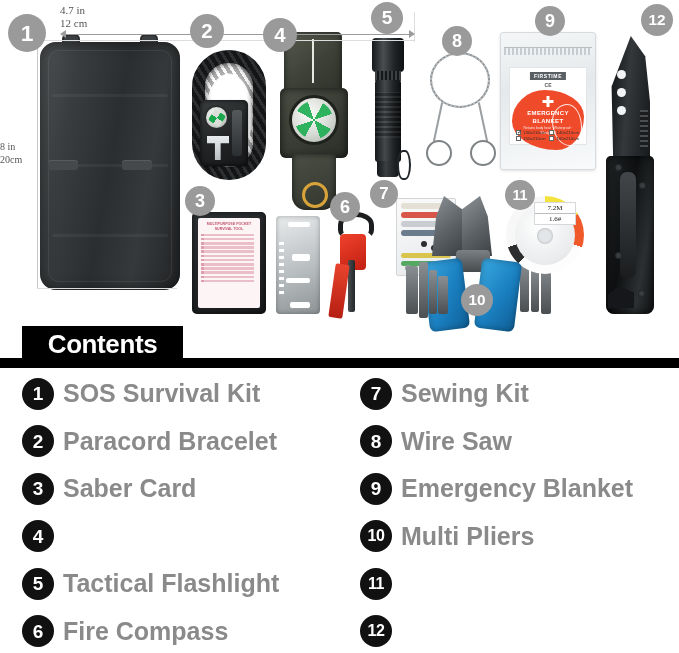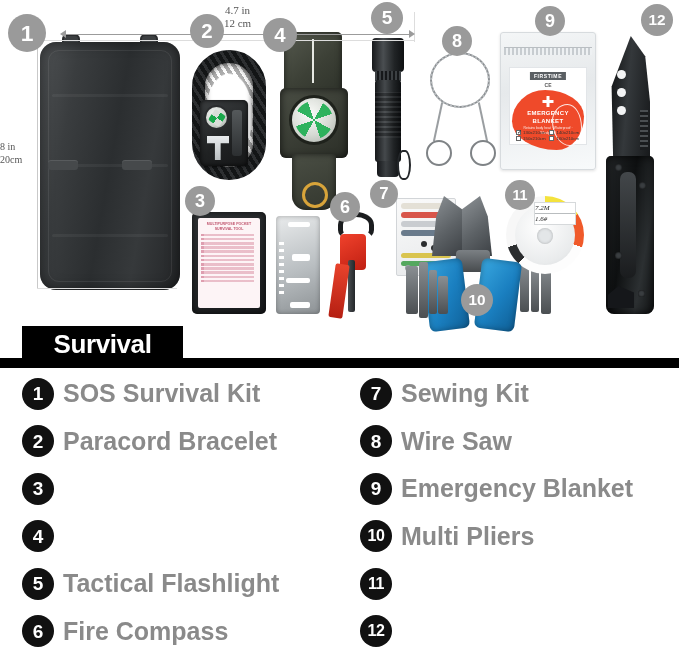--- a/index.html
+++ b/index.html
@@ -20,21 +20,21 @@
     color: #ffffff;
     font-weight: bold;
     display: flex; align-items: center; justify-content: center;
     line-height: 1;
     box-shadow: 0 0 0 0 rgba(0,0,0,0);
     z-index: 40;
   }
 
   
   .dim-top { position: absolute; left: 60px; top: 4px; width: 355px; z-index: 30; }
-  .dim-top .txt { text-align: center; font-size: 11px; color: #555; font-family: "Liberation Serif", serif; line-height: 1.15; }
+  .dim-top .txt { font-size: 11px; color: #555; font-family: "Liberation Serif", serif; line-height: 1.15; }
   .dim-top .line { position: relative; height: 9px; margin-top: 1px; }
   .dim-top .line::before {
     content: ""; position: absolute; left: 4px; right: 4px; top: 4px; height: 1px; background: #9b9b9b;
   }
   .arrowL, .arrowR { position: absolute; top: 0px; width: 0; height: 0;
      border-top: 4px solid transparent; border-bottom: 4px solid transparent; }
   .arrowL { left: 0; border-right: 6px solid #9b9b9b; }
   .arrowR { right: 0; border-left: 6px solid #9b9b9b; }
 
   .dim-left { position: absolute; left: 0px; top: 140px; width: 34px; z-index: 30;
@@ -230,21 +230,21 @@
 
   
   .spool { position:absolute; left:506px; top:196px; width:78px; height:80px; z-index:11; }
   .spool-outer { position:absolute; left:0; top:0; width:78px; height:78px; border-radius:50%;
      background: conic-gradient(#f4e23d 0 16%, #f05a2a 16% 30%, #fdfdfd 30% 62%, #2b2d2f 62% 70%, #f7f7f7 70% 100%); }
   .spool-disc { position:absolute; left:9px; top:9px; width:60px; height:60px; border-radius:50%;
      background: radial-gradient(circle at 42% 36%, #ffffff, #e9ebec 70%, #d4d7d9); }
   .spool-hub { position:absolute; left:50%; top:50%; transform:translate(-50%,-50%); width:16px; height:16px;
      border-radius:50%; background:#e3e6e8; box-shadow: inset 0 0 3px rgba(0,0,0,.25); }
   .spool-tag { position:absolute; left:28px; top:6px; width:42px; background:#fff; border:1px solid #d6d9db;
-     font-family:"Liberation Serif", serif;font-style:italic; }
+     text-align:center; font-family:"Liberation Serif", serif; }
   .spool-tag div { font-size:7px; color:#222; line-height:1.45; }
   .spool-tag div:first-child { border-bottom:1px solid #b9bdbf; }
 
   
   .contents-banner { position:absolute; left:22px; top:326px; width:161px; height:36px; background:#000; z-index:20;
      display:flex; align-items:center; justify-content:center; }
   .contents-banner span { color:#fff; font-size:26px; font-weight:bold; letter-spacing:-.4px; }
   .black-bar { position:absolute; left:0; top:358px; width:679px; height:10px; background:#000; z-index:19; }
 
   
@@ -470,36 +470,37 @@
       <div class="badge-gray" style="left: 370px; top: 180px; width: 28px; height: 28px; font-size: 16.8px;">7</div>
       <div class="badge-gray" style="left: 442px; top: 26px; width: 30px; height: 30px; font-size: 18px;">8</div>
       <div class="badge-gray" style="left: 535px; top: 6px; width: 30px; height: 30px; font-size: 18px;">9</div>
       <div class="badge-gray" style="left: 461px; top: 284px; width: 32px; height: 32px; font-size: 15.36px;">10</div>
       <div class="badge-gray" style="left: 505px; top: 180px; width: 30px; height: 30px; font-size: 14.4px;">11</div>
       <div class="badge-gray" style="left: 641px; top: 4px; width: 32px; height: 32px; font-size: 15.36px;">12</div>
     </div>
 </div>
 
 <div class="contents-banner">
-  <span>Survival</span>
+  <span>Contents</span>
 </div>
 <div class="black-bar"></div>
 
 <div class="legend">
   <div class="legend-col left" id="legend-left">
       <div class="legend-row">
         <div class="num">1</div>
         <div class="legend-label">SOS Survival Kit</div>
       </div>
       <div class="legend-row">
         <div class="num">2</div>
         <div class="legend-label">Paracord Bracelet</div>
       </div>
       <div class="legend-row">
         <div class="num">3</div>
+        <div class="legend-label">Saber Card</div>
       </div>
       <div class="legend-row">
         <div class="num">4</div>
       </div>
       <div class="legend-row">
         <div class="num">5</div>
         <div class="legend-label">Tactical Flashlight</div>
       </div>
       <div class="legend-row">
         <div class="num">6</div>

